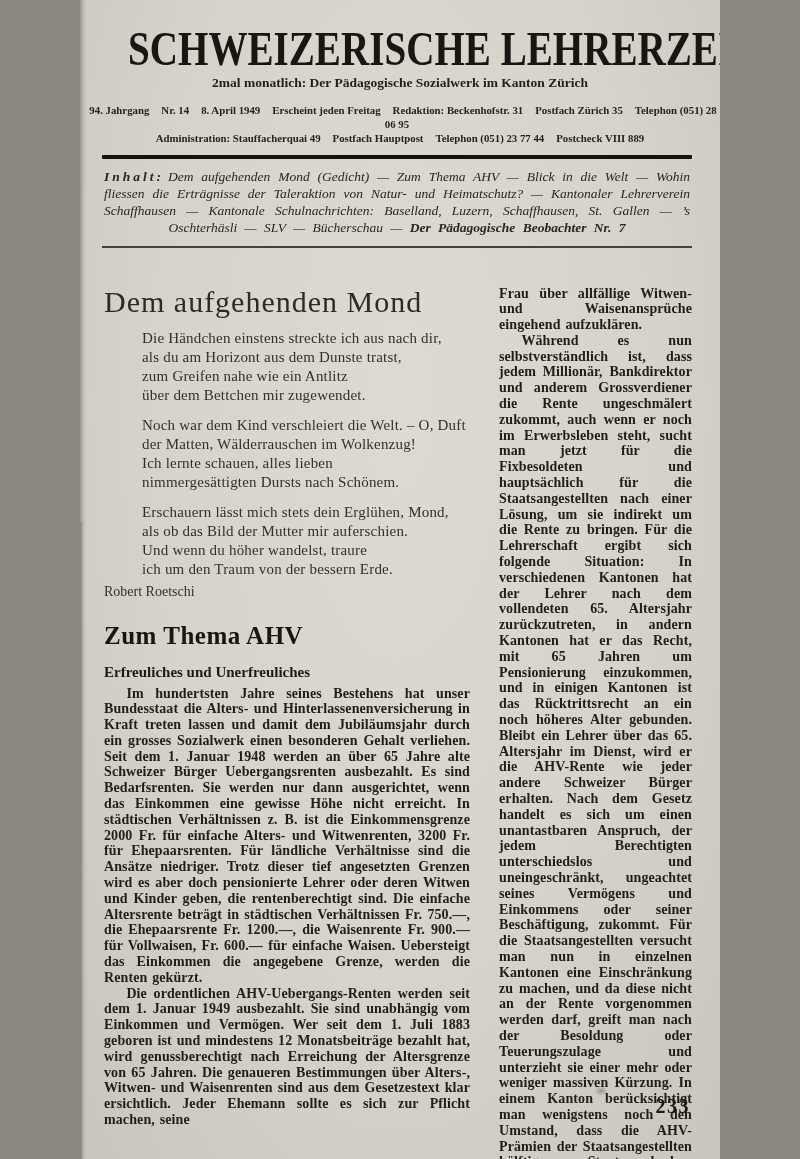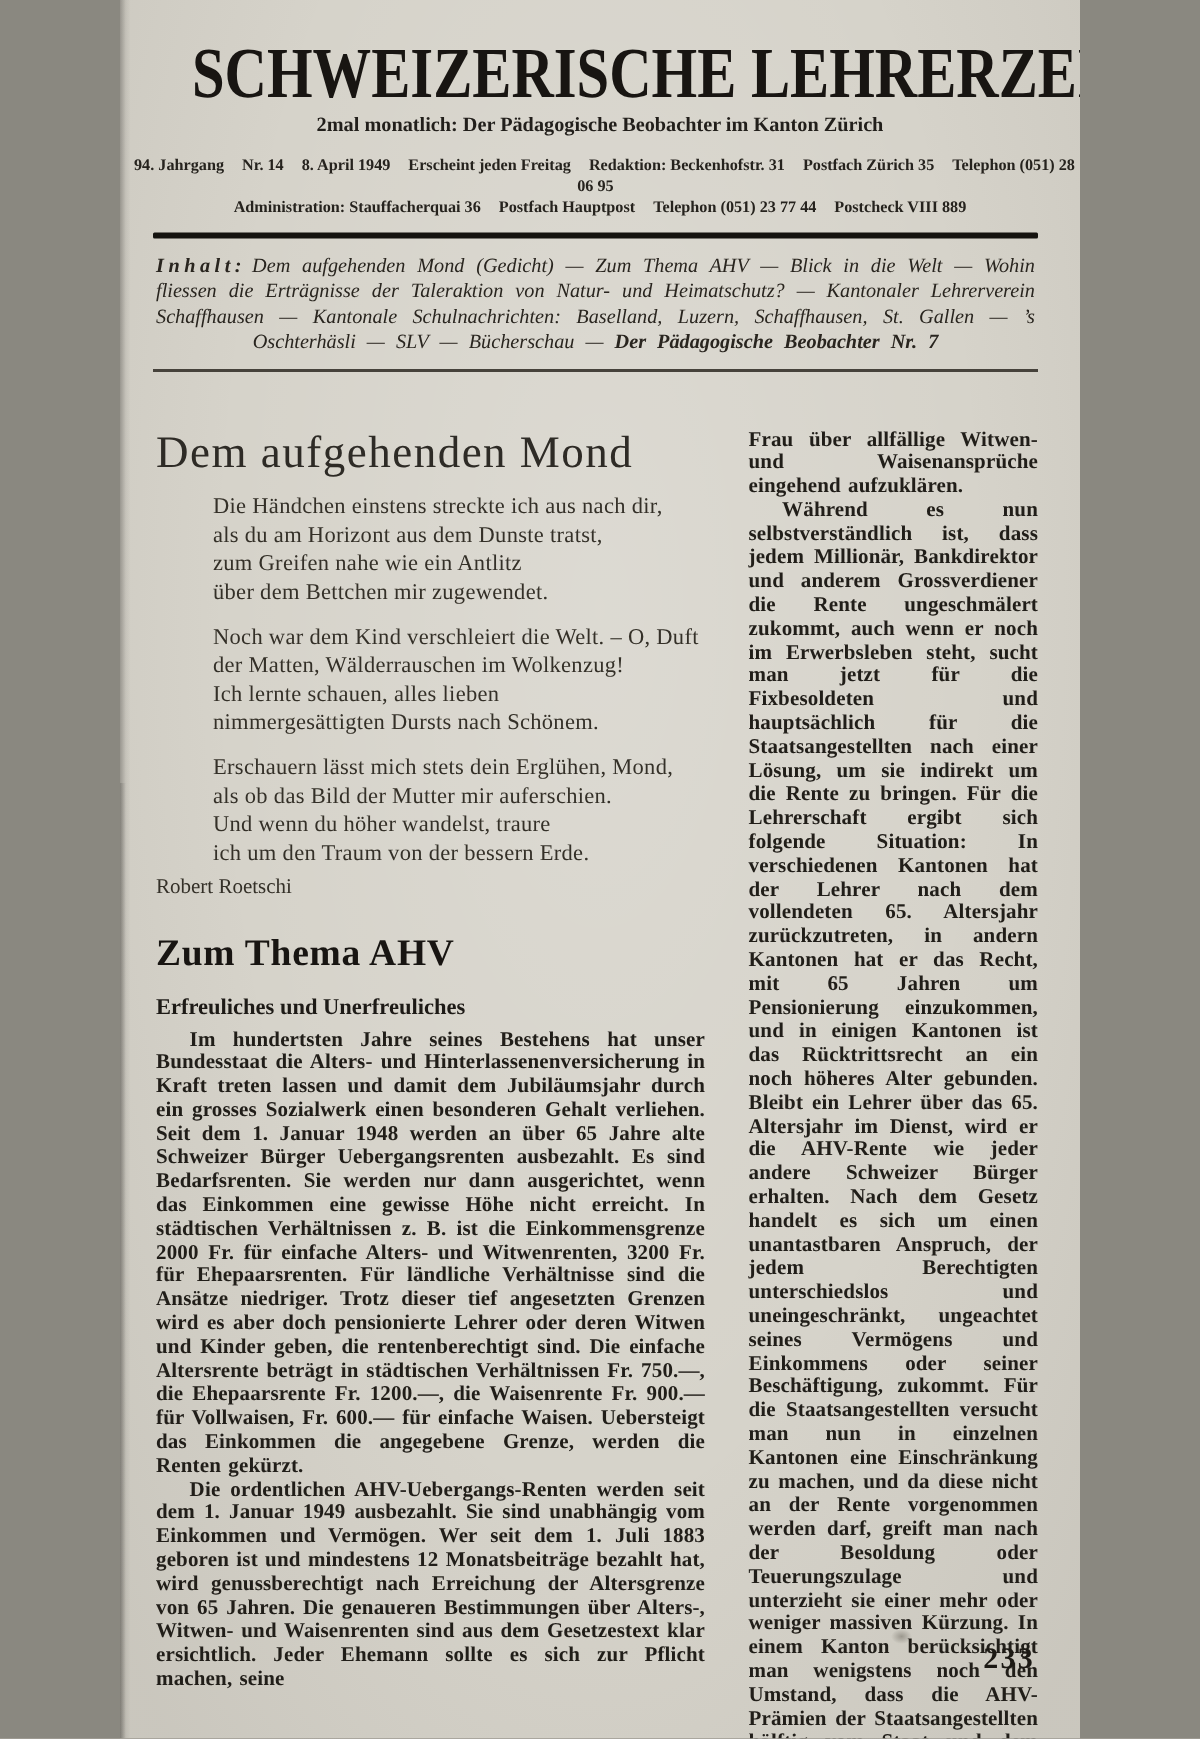--- a/index.html
+++ b/index.html
@@ -103,26 +103,26 @@
 </style>
 </head>
 <body>
 
 <div class="page">
   <div class="edge-shadow"></div>
   <div class="edge-shadow bottom-fade"></div>
 
   <div class="masthead">
     <div class="masthead-title">SCHWEIZERISCHE LEHRERZEITUNG</div>
-    <div class="supplement-line">2mal monatlich: Der Pädagogische Beobachter im Kanton Zürich</div>
+    <div class="supplement-line">2mal monatlich: Der Pädagogische Sozialwerk im Kanton Zürich</div>
     <div class="info-line first">
       <span>94. Jahrgang</span><span>Nr. 14</span><span>8. April 1949</span><span>Erscheint jeden Freitag</span><span>Redaktion: Beckenhofstr. 31</span><span>Postfach Zürich 35</span><span>Telephon (051) 28 06 95</span>
     </div>
     <div class="info-line">
-      <span>Administration: Stauffacherquai 36</span><span>Postfach Hauptpost</span><span>Telephon (051) 23 77 44</span><span>Postcheck VIII 889</span>
+      <span>Administration: Stauffacherquai 49</span><span>Postfach Hauptpost</span><span>Telephon (051) 23 77 44</span><span>Postcheck VIII 889</span>
     </div>
   </div>
 
   <div class="rule-thick"></div>
 
   <div class="contents">
     <span class="label">Inhalt:</span><span>Dem aufgehenden Mond (Gedicht) — Zum Thema AHV — Blick in die Welt — Wohin fliessen die Erträgnisse der Taleraktion von Natur- und Heimatschutz? — Kantonaler Lehrerverein Schaffhausen — Kantonale Schulnachrichten: Baselland, Luzern, Schaffhausen, St. Gallen — ’s Oschterhäsli — SLV — Bücherschau — </span><span class="highlight">Der Pädagogische Beobachter Nr. 7</span>
   </div>
 
   <div class="rule-thin"></div>

